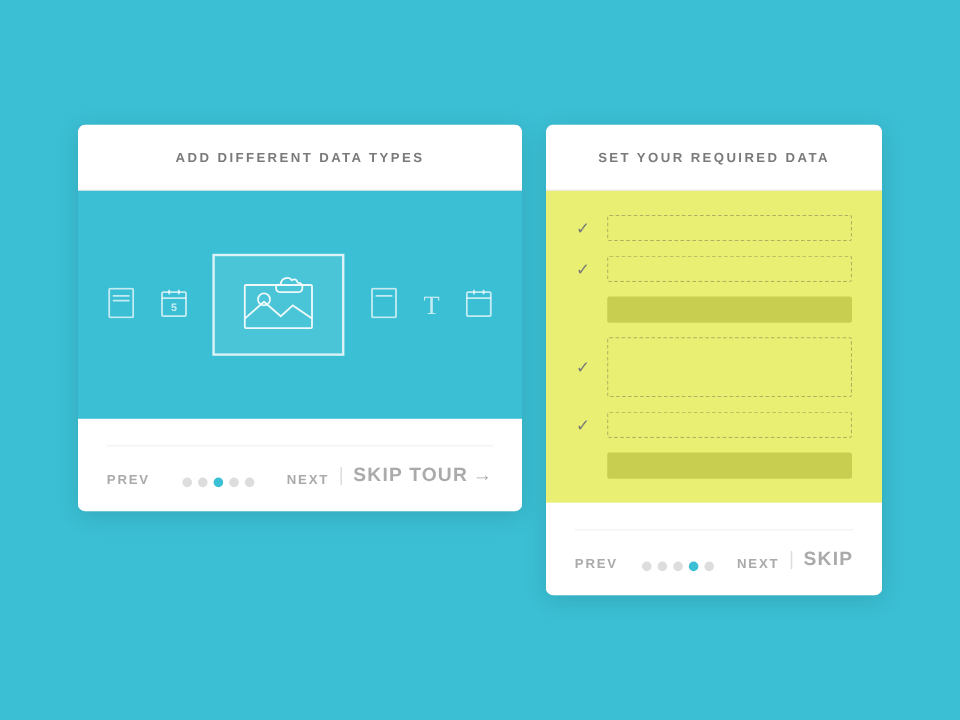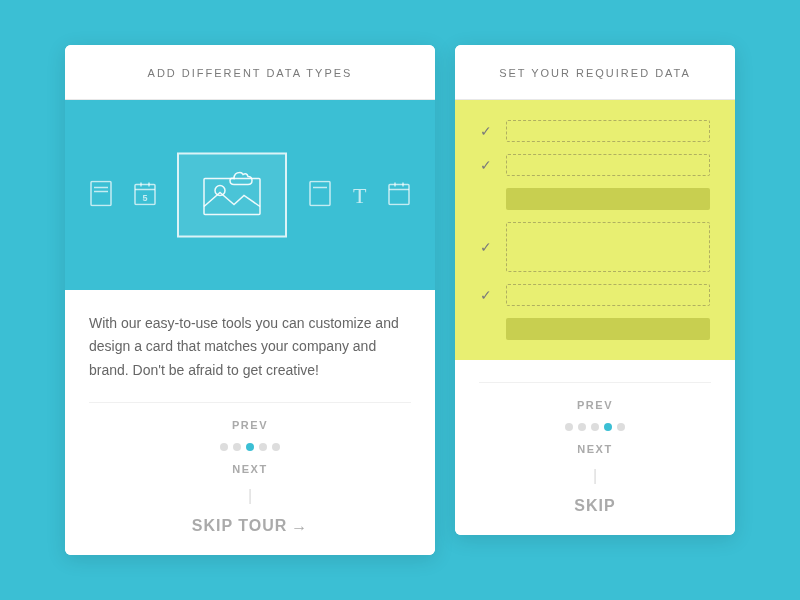--- a/index.html
+++ b/index.html
@@ -34,21 +34,21 @@
     .card-header {
       padding: 18px 20px;
       text-align: center;
       border-bottom: 1px solid #e8e8e8;
       background: #fff;
     }
 
     .card-header-title {
       font-size: 11px;
       letter-spacing: 2px;
-      font-weight: 400;
+      font-weight: 700;
       color: #7a7a7a;
       text-transform: uppercase;
     }
 
     
     .card-illustration {
       background-color: #3bbfd4;
       padding: 30px 20px;
       display: flex;
       flex-direction: column;
@@ -145,25 +145,24 @@
 
     .card-description {
       font-size: 14px;
       color: #666;
       line-height: 1.65;
       margin-bottom: 20px;
     }
 
     .card-footer {
       display: flex;
-      align-items: center;
-      gap: 12px;
+      align-items: flex-end;
+      gap: 0;
       border-top: 1px solid #f0f0f0;
       padding-top: 16px;
-      flex-direction: column;
     }
 
     .nav-btn {
       background: none;
       border: none;
       font-size: 11px;
       font-weight: 700;
       letter-spacing: 1.5px;
       color: #aaa;
       cursor: pointer;
@@ -263,21 +262,20 @@
             <rect x="1" y="3" width="20" height="20" rx="1" stroke="rgba(255,255,255,0.7)" stroke-width="1.5" fill="none"></rect>
             <line x1="1" y1="8" x2="21" y2="8" stroke="rgba(255,255,255,0.7)" stroke-width="1.5"></line>
             <line x1="7" y1="1" x2="7" y2="5" stroke="rgba(255,255,255,0.7)" stroke-width="1.5"></line>
             <line x1="15" y1="1" x2="15" y2="5" stroke="rgba(255,255,255,0.7)" stroke-width="1.5"></line>
           </svg>
         </span>
       </div>
     </div>
 
     <div class="card-body">
-      <p class="card-description">With our easy-to-use tools you can customize and design a card that matches your company and brand. Don't be afraid to get creative!</p>
       <div class="card-footer">
         <button class="nav-btn">PREV</button>
         <div class="dots-container">
           <div class="dot"></div>
           <div class="dot"></div>
           <div class="dot active"></div>
           <div class="dot"></div>
           <div class="dot"></div>
         </div>
         <button class="nav-btn">NEXT</button>

